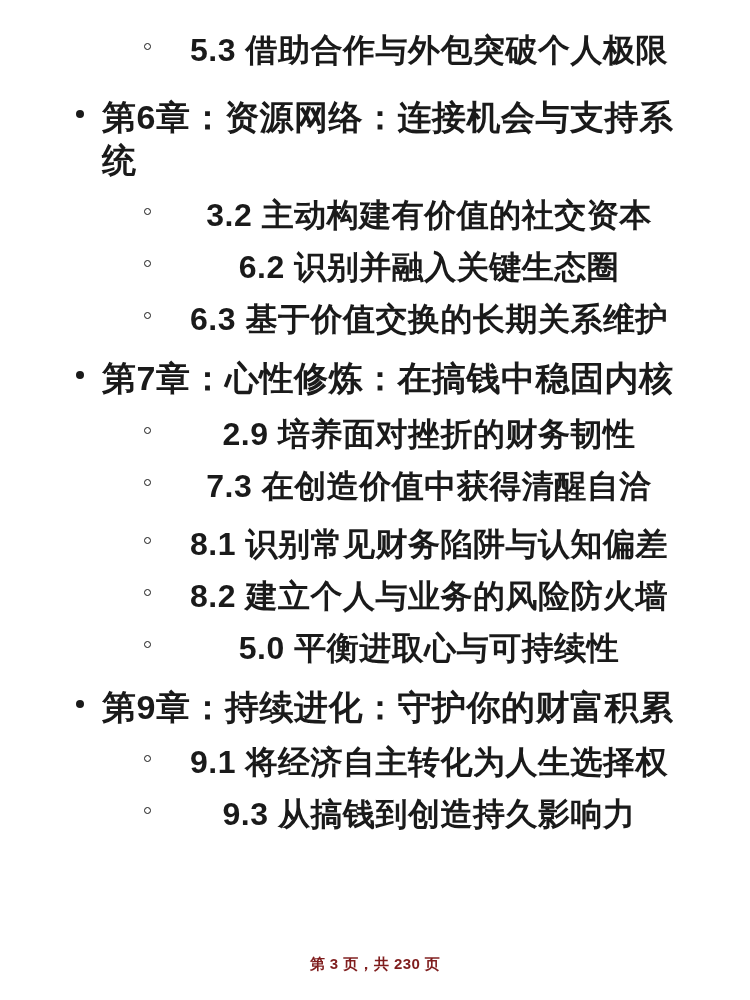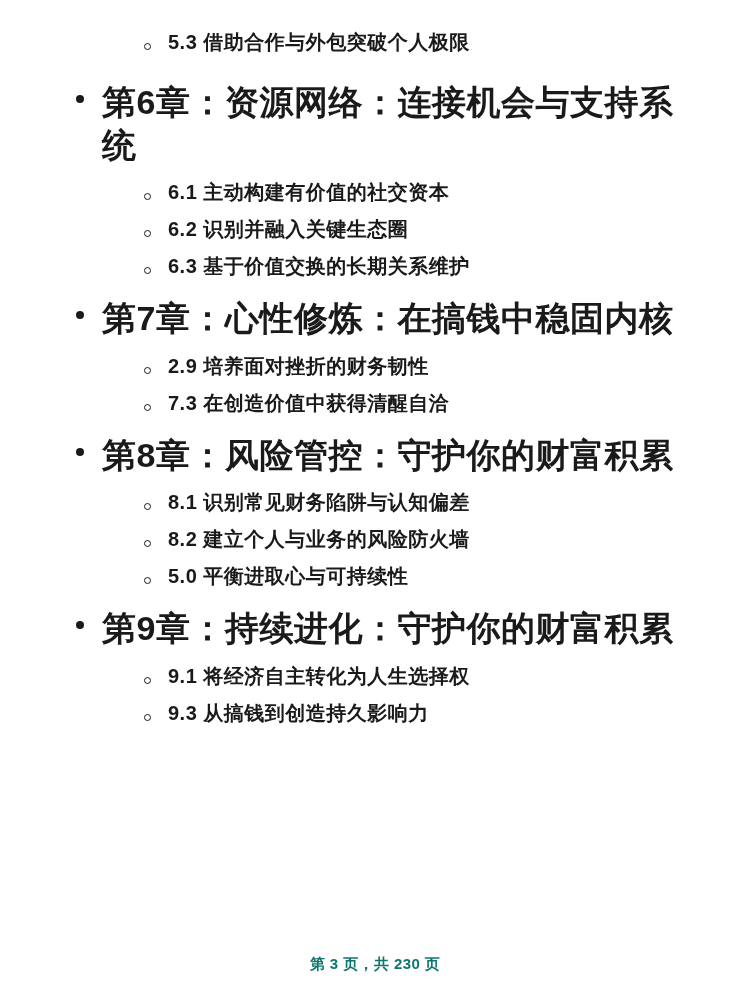--- a/index.html
+++ b/index.html
@@ -43,26 +43,27 @@
     left: 16px;
     top: 14px;
     width: 8px;
     height: 8px;
     background: #1a1a1a;
     border-radius: 50%;
   }
   
   .section {
     position: relative;
-    font-size: 20px;
+    font-size: 32px;
     font-weight: bold;
     line-height: 1.25;
     margin: 0 0 4px 0;
     padding-left: 108px;
     letter-spacing: 0.5px;
+    text-align: center;
   }
   .section::before {
     content: "";
     position: absolute;
     left: 84px;
     top: 13px;
     width: 7px;
     height: 7px;
     border: 1.6px solid #1a1a1a;
     border-radius: 50%;
@@ -81,50 +82,49 @@
     margin-bottom: 12px;
   }
   .footer {
     position: absolute;
     left: 0;
     right: 0;
     bottom: 26px;
     text-align: center;
     font-size: 15px;
     font-weight: bold;
-    color: #0f766e;
+    color: #7f1d1d;
     letter-spacing: 0.4px;
   }
 </style>
 </head>
 <body>
 
 <div class="page">
 
   <div class="toc">
 
     <div class="grp first">
       <div class="section">5.3 借助合作与外包突破个人极限</div>
     </div>
 
     <div class="grp">
       <div class="chapter">第6章：资源网络：连接机会与支持系统</div>
-      <div class="section">6.1 主动构建有价值的社交资本</div>
+      <div class="section">3.2 主动构建有价值的社交资本</div>
       <div class="section">6.2 识别并融入关键生态圈</div>
       <div class="section">6.3 基于价值交换的长期关系维护</div>
     </div>
 
     <div class="grp">
       <div class="chapter">第7章：心性修炼：在搞钱中稳固内核</div>
       <div class="section">2.9 培养面对挫折的财务韧性</div>
       <div class="section">7.3 在创造价值中获得清醒自洽</div>
     </div>
 
     <div class="grp">
-      <div class="chapter">第8章：风险管控：守护你的财富积累</div>
       <div class="section">8.1 识别常见财务陷阱与认知偏差</div>
       <div class="section">8.2 建立个人与业务的风险防火墙</div>
       <div class="section">5.0 平衡进取心与可持续性</div>
     </div>
 
     <div class="grp">
       <div class="chapter">第9章：持续进化：守护你的财富积累</div>
       <div class="section">9.1 将经济自主转化为人生选择权</div>
       <div class="section">9.3 从搞钱到创造持久影响力</div>
     </div>

